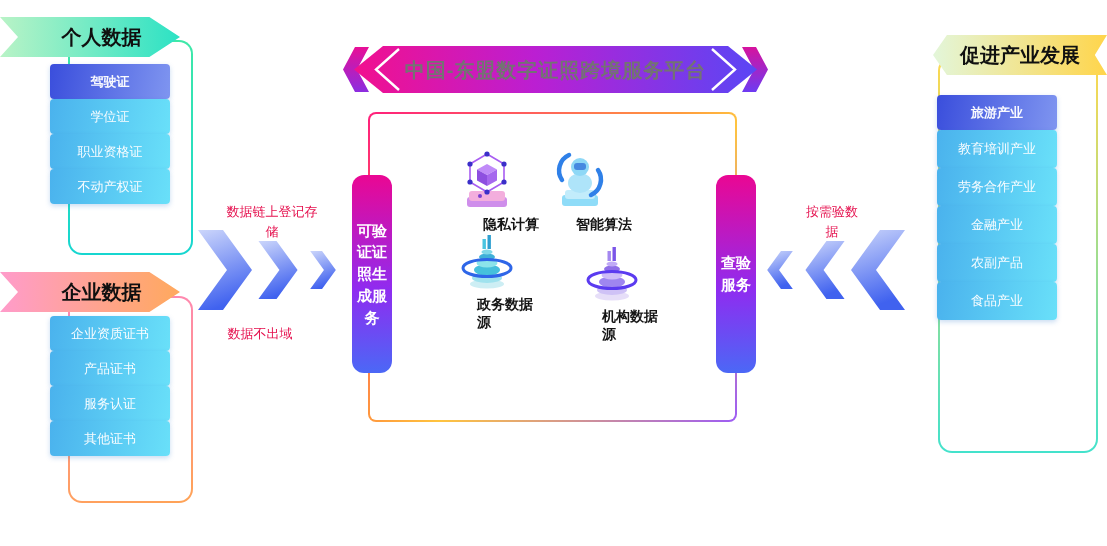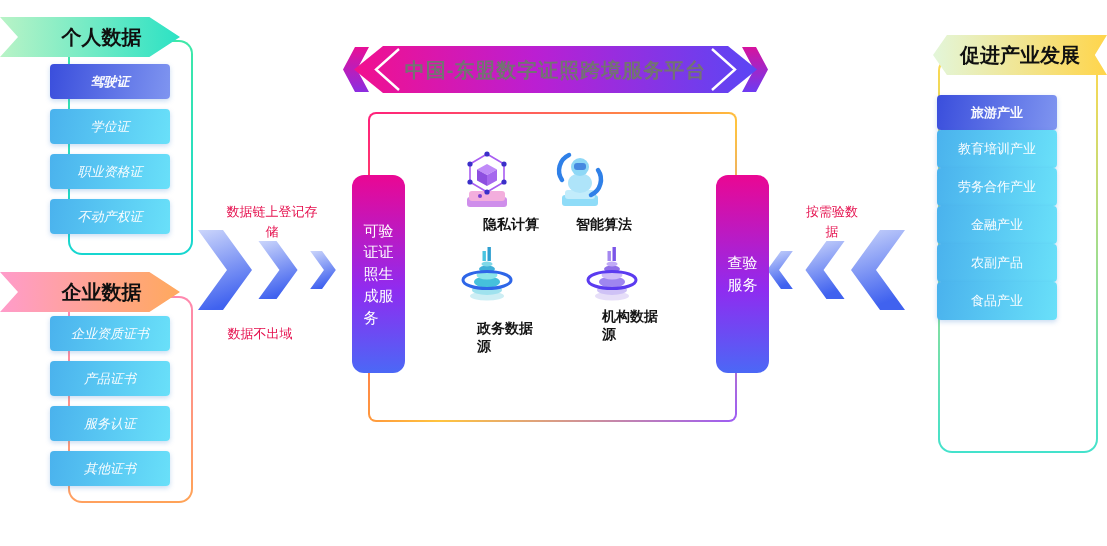--- a/index.html
+++ b/index.html
@@ -24,36 +24,36 @@
   .b-pinkorange{background:linear-gradient(170deg,#ff86b8,#ffa356);}
   .b-yellowteal{background:linear-gradient(180deg,#ffd84f,#43e2cc);}
 
   
   .btn-col{display:flex;flex-direction:column;z-index:4;}
   .pill{width:120px;height:35px;border-radius:4px;display:flex;align-items:center;
         justify-content:center;font-size:13px;color:rgba(255,255,255,.96);
         background:linear-gradient(100deg,#4ab2ed,#69e0f9);
         box-shadow:0 2px 5px rgba(60,130,210,.28);}
   .pill.dark{background:linear-gradient(100deg,#3a4edc,#7f95f0);font-weight:bold;}
-  .gap10>.pill{margin-bottom:10px;font-style:italic;} .gap12>.pill{}
+  .gap10>.pill{margin-bottom:0;} .gap12>.pill{}
 
   
   .title-wrap{left:343px;top:45px;width:425px;height:50px;z-index:8;}
   .title-text{position:absolute;inset:0;display:flex;align-items:center;justify-content:center;
               color:#737373;font-size:20px;font-weight:bold;letter-spacing:1px;}
 
   
   .center-rect{left:368px;top:112px;width:369px;height:310px;border-radius:8px;padding:2px;
      box-sizing:border-box;z-index:1;
      background:linear-gradient(135deg,#ff1f7c,#ff9a3d 46%,#ffc43f 56%,#9d5cf5);}
   .center-rect .gb-inner{border-radius:6px;}
 
   
-  .vbar{width:53px;height:198px;border-radius:12px;z-index:6;color:#fff;font-size:15px;
-        font-weight:normal;line-height:1.45;display:flex;align-items:center;
+  .vbar{width:40px;height:198px;border-radius:12px;z-index:6;color:#fff;font-size:15px;
+        font-weight:bold;line-height:1.45;text-align:center;display:flex;align-items:center;
         justify-content:center;white-space:pre-line;
         background:linear-gradient(180deg,#ea0793,#8f2cf0 58%,#4b68f6);}
 
   
   .cap{width:116px;display:flex;flex-direction:column;align-items:center;z-index:3;}
   .cap-label{margin-top:4px;font-size:14px;font-weight:bold;color:#151515;padding-left:48px;}
 
   
   .red-note{width:124px;text-align:center;color:#e5104e;font-size:13px;font-weight:normal;
             line-height:1.55;white-space:pre-line;z-index:5;}
@@ -170,21 +170,21 @@
     <rect x="16" y="42" width="30" height="9" rx="3" fill="#c2ecfb"></rect>
     <ellipse cx="31" cy="35" rx="12" ry="10" fill="#aee4f9"></ellipse>
     <circle cx="31" cy="19" r="9" fill="#8ed8f6"></circle>
     <rect x="25" y="15" width="12" height="7" rx="3" fill="#2e6fd8" opacity="0.75"></rect>
     <path d="M 20 7 A 17 17 0 0 0 13 32" stroke="#2f80e8" stroke-width="4.5" fill="none" stroke-linecap="round"></path>
     <path d="M 42 47 A 17 17 0 0 0 49 22" stroke="#2f80e8" stroke-width="4.5" fill="none" stroke-linecap="round"></path>
   </svg>
   <div class="cap-label">智能算法</div>
 </div>
 
-<div class="abs cap" style="left:429px;top:240px;gap:12px;">
+<div class="abs cap" style="left:429px;top:228px;">
   <svg width="62" height="64" viewBox="0 0 62 64">
     <ellipse cx="31" cy="56" rx="17" ry="4.5" fill="#cdeef4"></ellipse>
     <ellipse cx="31" cy="50" rx="15" ry="5" fill="#9fe2ee"></ellipse>
     <ellipse cx="31" cy="42" rx="13" ry="5.5" fill="#45c0dc"></ellipse>
     <ellipse cx="31" cy="35" rx="10.5" ry="4.5" fill="#8ce4ea"></ellipse>
     <ellipse cx="31" cy="29" rx="8" ry="3.5" fill="#3fb0d8"></ellipse>
     <ellipse cx="31" cy="24" rx="5.5" ry="2.5" fill="#7fd8e8"></ellipse>
     <rect x="26.5" y="11" width="3.4" height="10" fill="#49c4e0"></rect>
     <rect x="31.5" y="7" width="3.4" height="14" fill="#2e9fd0"></rect>
     <ellipse cx="31" cy="40" rx="24" ry="8.5" fill="none" stroke="#2e66e8" stroke-width="3"></ellipse>

